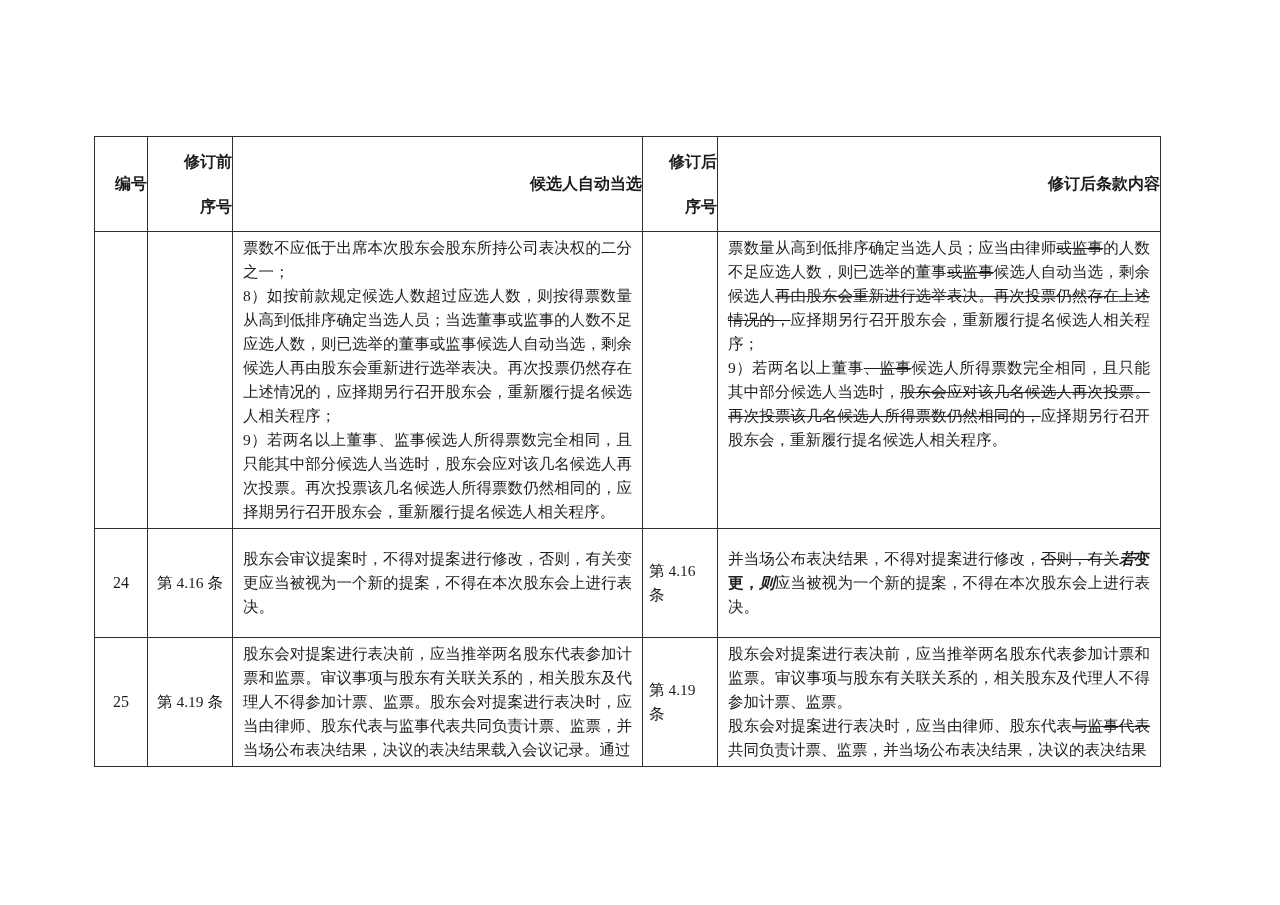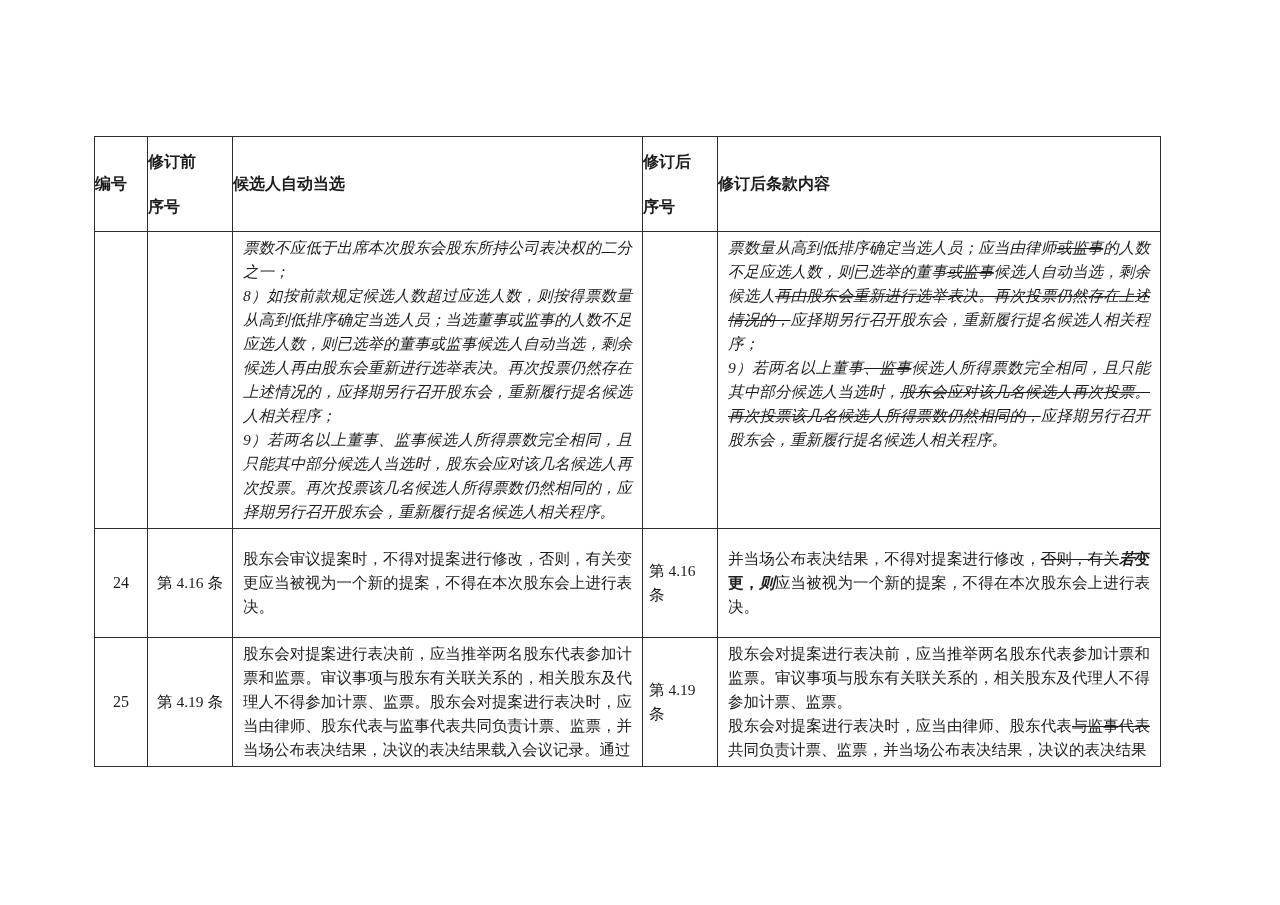--- a/index.html
+++ b/index.html
@@ -26,21 +26,21 @@
     border: 1px solid #2e2e2e;
     font-size: 15.5px;
     line-height: 24px;
     overflow: hidden;
     vertical-align: middle;
   }
   
   .rev-table td.hdr {
     font-weight: bold;
     font-size: 16px;
-    text-align: left;
+    text-align: right;
     vertical-align: middle;
     white-space: pre-line;
   }
   .rev-table td.hdr-two { line-height: 45px; }
   
   .rev-table td.num {
     text-align: center;
     font-size: 16px;
   }
   .rev-table td.clause-no-left {
@@ -91,21 +91,21 @@
         <tr style="height:95px;">
       <td class="hdr">编号</td>
       <td class="hdr hdr-two">修订前
 序号</td>
       <td class="hdr">候选人自动当选</td>
       <td class="hdr hdr-two">修订后
 序号</td>
       <td class="hdr">修订后条款内容</td>
     </tr>
 
-    <tr style="height:290px;font-style:italic;">
+    <tr style="height:290px;">
       <td class="num"></td>
       <td class="clause-no-left"></td>
       <td class="content"><span>票数不应低于出席本次股东会股东所持公司表决权的二分之一；
 8）如按前款规定候选人数超过应选人数，则按得票数量从高到低排序确定当选人员；当选董事或监事的人数不足应选人数，则已选举的董事或监事候选人自动当选，剩余候选人再由股东会重新进行选举表决。再次投票仍然存在上述情况的，应择期另行召开股东会，重新履行提名候选人相关程序；
 9）若两名以上董事、监事候选人所得票数完全相同，且只能其中部分候选人当选时，股东会应对该几名候选人再次投票。再次投票该几名候选人所得票数仍然相同的，应择期另行召开股东会，重新履行提名候选人相关程序。</span></td>
       <td class="clause-no-right"></td>
       <td class="content"><span>票数量从高到低排序确定当选人员；应当由律师</span><span class="strike">或监事</span><span>的人数不足应选人数，则已选举的董事</span><span class="strike">或监事</span><span>候选人自动当选，剩余候选人</span><span class="strike">再由股东会重新进行选举表决。再次投票仍然存在上述情况的，</span><span>应择期另行召开股东会，重新履行提名候选人相关程序；
 9）若两名以上董事</span><span class="strike">、监事</span><span>候选人所得票数完全相同，且只能其中部分候选人当选时，</span><span class="strike">股东会应对该几名候选人再次投票。再次投票该几名候选人所得票数仍然相同的，</span><span>应择期另行召开股东会，重新履行提名候选人相关程序。</span></td>
     </tr>
 

